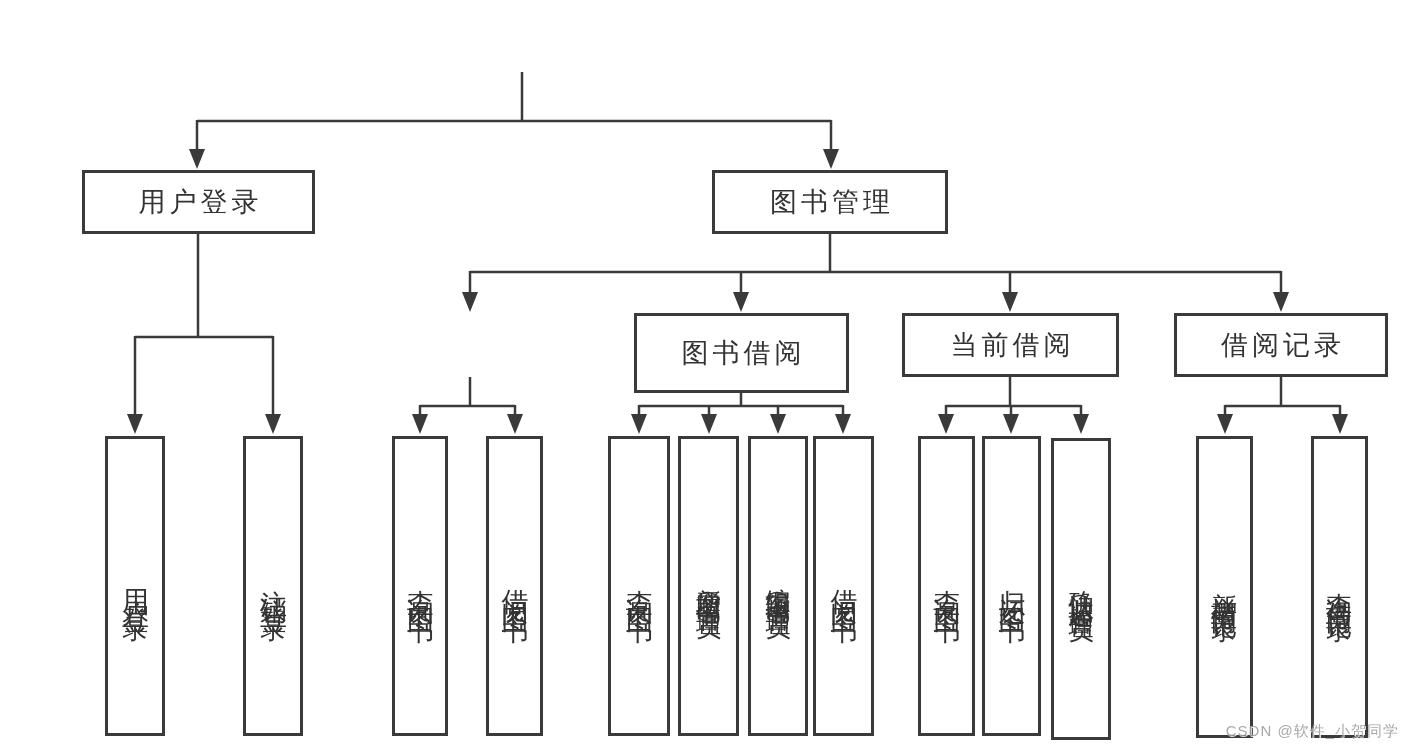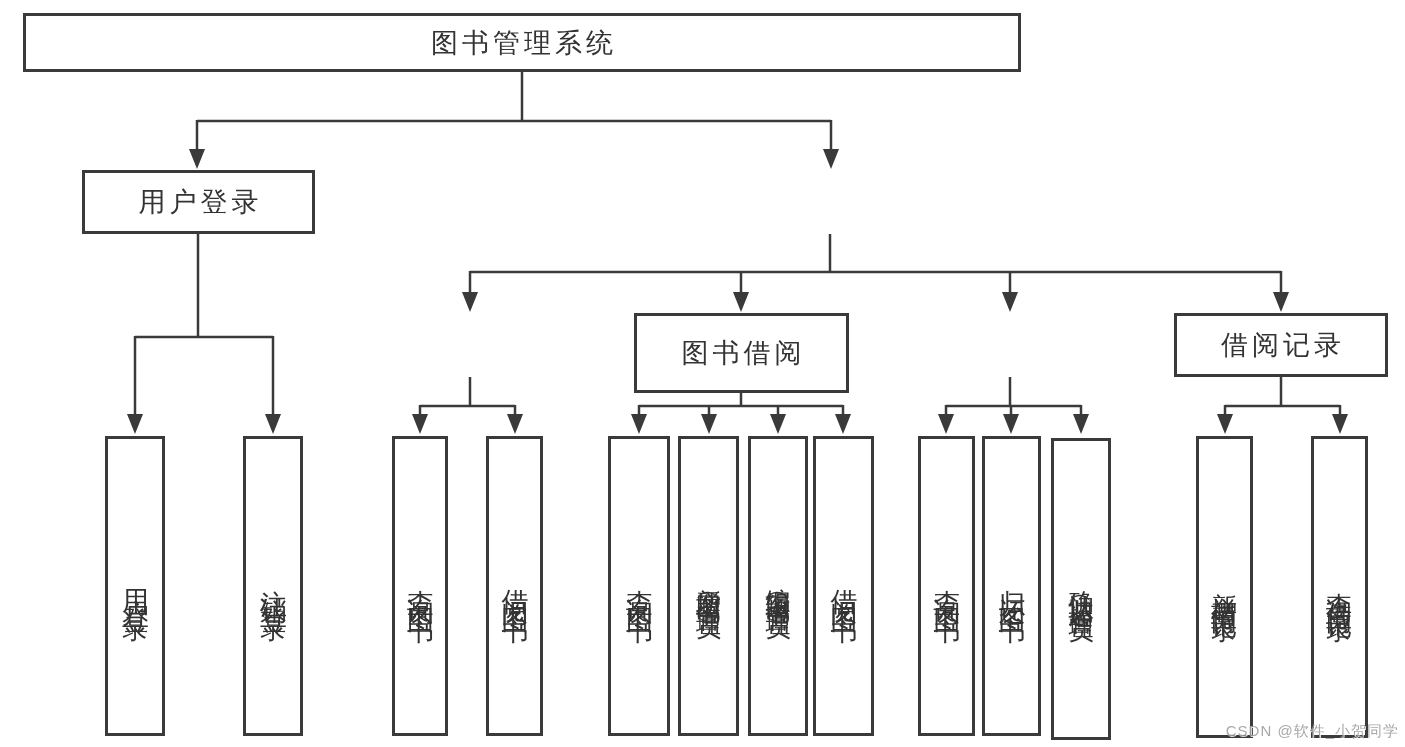--- a/index.html
+++ b/index.html
@@ -134,31 +134,34 @@
       <polygon points="770,414 786,414 778,434"></polygon>
       <polygon points="835,414 851,414 843,434"></polygon>
       <polygon points="938,414 954,414 946,434"></polygon>
       <polygon points="1003,414 1019,414 1011,434"></polygon>
       <polygon points="1073,414 1089,414 1081,434"></polygon>
       <polygon points="1217,414 1233,414 1225,434"></polygon>
       <polygon points="1332,414 1348,414 1340,434"></polygon>
     </g>
   </svg>
 
-  <div class="node hbox" style="left:23px; top:13px; width:998px; height:59px">
-    <span>图书管理系统</span>
-  </div>
 
   <div class="node hbox" style="left:82px; top:170px; width:233px; height:64px">
     <span>用户登录</span>
   </div>
+  <div class="node hbox" style="left:712px; top:170px; width:236px; height:64px">
+    <span>图书管理</span>
+  </div>
 
   <div class="node hbox" style="left:634px; top:313px; width:215px; height:80px">
     <span>图书借阅</span>
   </div>
+  <div class="node hbox" style="left:902px; top:313px; width:217px; height:64px">
+    <span>当前借阅</span>
+  </div>
   <div class="node hbox" style="left:1174px; top:313px; width:214px; height:64px">
     <span>借阅记录</span>
   </div>
 
   <div class="node vbox" style="left:105px; top:436px; width:60px; height:300px">
     <span>用户登录</span>
   </div>
   <div class="node vbox" style="left:243px; top:436px; width:60px; height:300px">
     <span>注销登录</span>
   </div>

